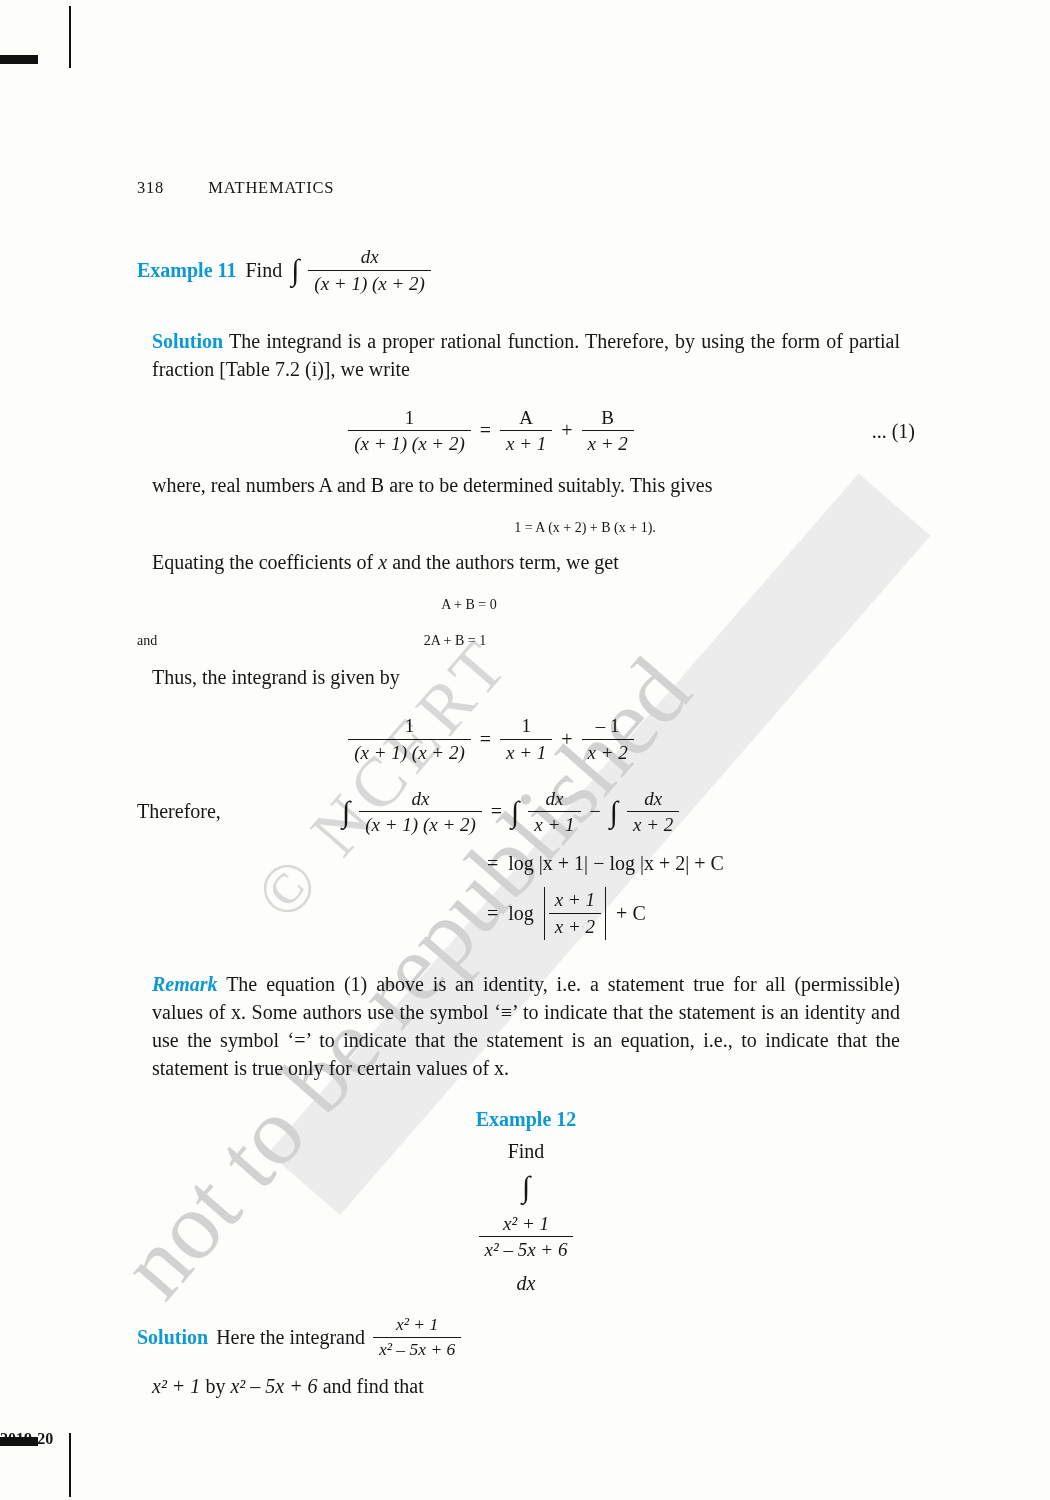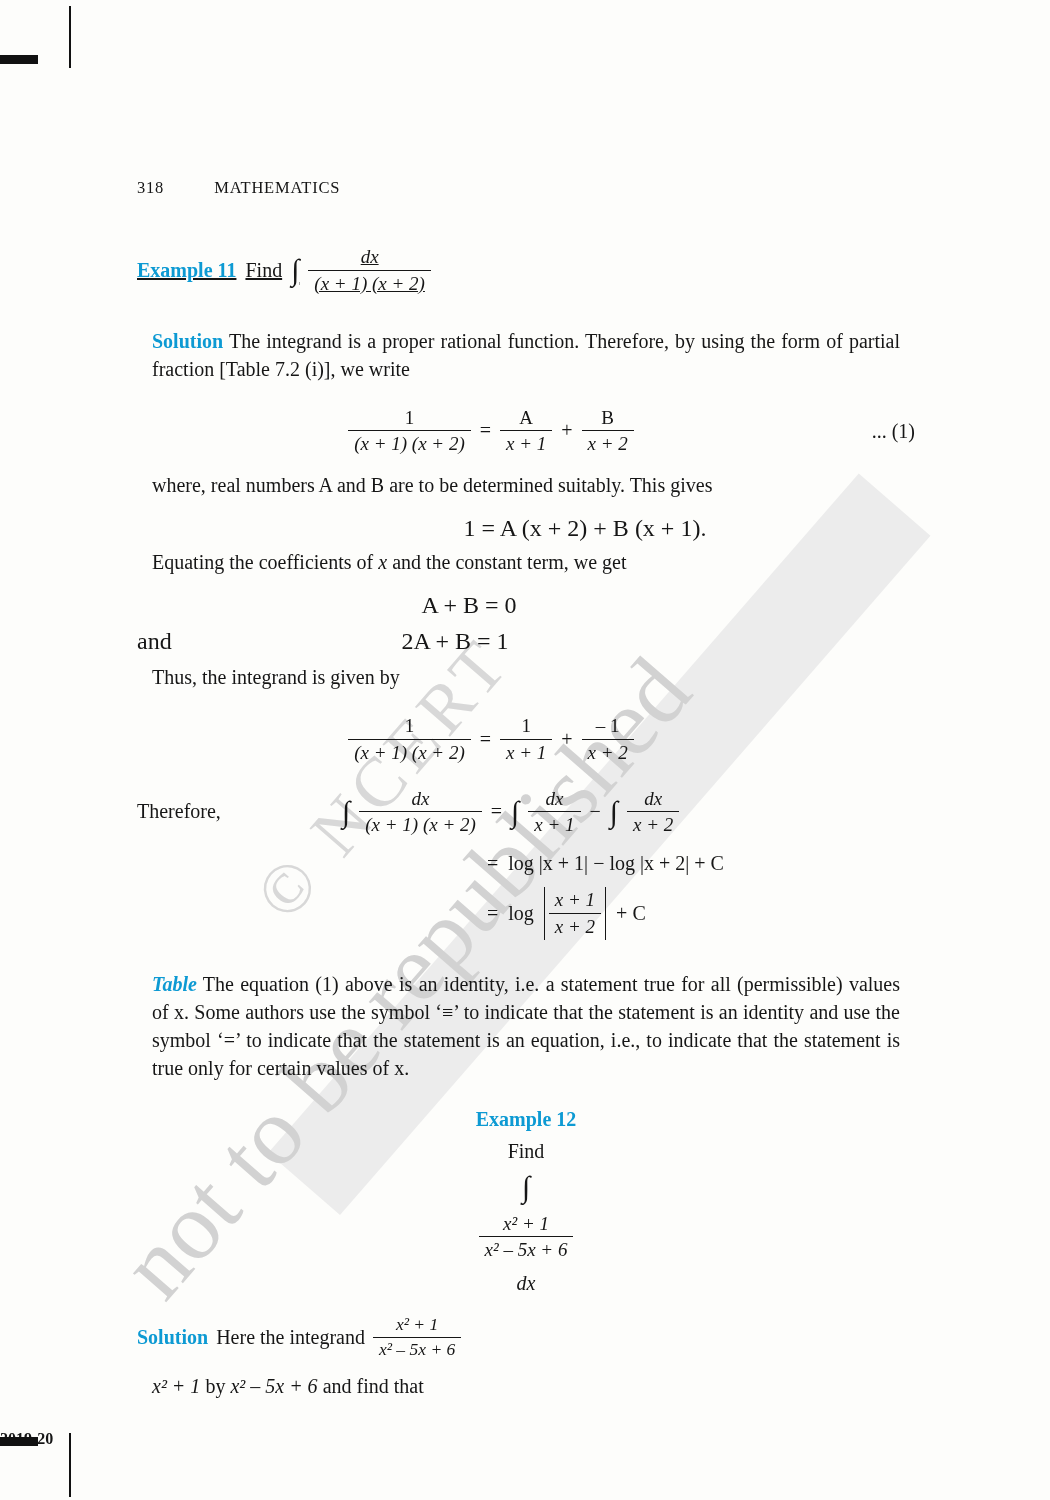--- a/index.html
+++ b/index.html
@@ -14,47 +14,47 @@
 
   
   .crop{position:absolute;background:#111;z-index:2;}
   .crop-v-top{left:69px;top:6px;width:2px;height:62px;}
   .crop-h-top{left:0;top:55px;width:38px;height:9px;}
   .crop-v-bot{left:69px;bottom:3px;width:2px;height:64px;}
   .crop-h-bot{left:0;bottom:54px;width:38px;height:9px;}
 
   .content{position:relative;z-index:1;padding:178px 135px 0 137px;font-size:20px;}
 
-  .header{display:flex;align-items:flex-start;font-size:16.5px;letter-spacing:0.8px;gap:6px;}
+  .header{display:flex;align-items:flex-start;font-size:16.5px;letter-spacing:0.8px;}
   .pagenum{margin-right:44px;}
 
   .blue{color:#0d9ad3;font-weight:bold;}
   .blue-italic{color:#0d9ad3;font-weight:bold;font-style:italic;}
   .mi{font-style:italic;}
   .para{font-size:20px;line-height:28px;text-align:justify;margin:15px;}
   .mt30{margin-top:30px;}
   .mt26{margin-top:26px;flex-direction:column;}
   .mt14{margin-top:14px;}
   .mt8{margin-top:8px;}
   .mt6{margin-top:6px;}
   .mt10{margin-top:10px;}
 
   .row{display:flex;align-items:center;gap:9px;font-size:20px;white-space:nowrap;}
-  .ex-row{margin-top:46px;text-decoration:underline;}
+  .ex-row{margin-top:46px;}
   .frac{display:inline-block;text-align:center;font-size:19px;line-height:1.25;vertical-align:middle;}
   .frac .num,.frac .den{display:block;padding:1px 6px;}
   .frac .den{border-top:1.4px solid #161616;}
   .frac.small{font-size:17.5px;}
   .int{font-size:30px;line-height:1;}
 
   .disp{position:relative;margin-top:22px;font-size:20px;text-align:center;}
   .eqwrap{display:inline-flex;align-items:center;gap:9px;transform:translateX(-35px);}
   .eq-tag{position:absolute;right:0;top:50%;transform:translateY(-50%);}
 
-  .ceq{font-size:24px;line-height:28px;text-align:center;}
+  .ceq{font-size:14px;line-height:28px;text-align:center;}
   .ceq .shift{display:inline-block;}
 
   .androw{position:relative;}
   .androw .word{position:absolute;left:0;top:0;}
 
   .therefore-row{margin-top:20px;align-items:center;}
   .lead{display:inline-block;width:196px;}
   .aligned{display:flex;align-items:center;gap:10px;margin-left:350px;font-size:20px;}
   .aligned.mt14{margin-top:14px;}
   .aligned.mt12{margin-top:12px;}
@@ -120,21 +120,21 @@
 
     <p class="para mt14">where, real numbers A and B are to be determined suitably. This gives</p>
 
     <div class="ceq mt6">
       <span class="shift" style="transform:translateX(59px);">1 = A (x + 2) + B (x + 1).</span>
     </div>
 
     <p class="para mt6">
       <span>Equating the coefficients of</span>
       <span class="mi">x</span>
-      <span>and the constant term, we get</span>
+      <span>and the authors term, we get</span>
     </p>
 
     <div class="ceq mt8">
       <span class="shift" style="transform:translateX(-57px);text-align:center;">A + B = 0</span>
     </div>
 
     <div class="ceq mt8 androw">
       <span class="word">and</span>
       <span class="shift" style="transform:translateX(-71px);">2A + B = 1</span>
     </div>
@@ -193,21 +193,21 @@
       <span class="absfrac">
         <span class="frac">
           <span class="num mi">x + 1</span>
           <span class="den mi">x + 2</span>
         </span>
       </span>
       <span>+ C</span>
     </div>
 
     <p class="para mt30">
-      <span class="blue-italic">Table</span>
+      <span class="blue-italic">Remark</span>
       <span>The equation (1) above is an identity, i.e. a statement true for all (permissible) values of x. Some authors use the symbol ‘≡’ to indicate that the statement is an identity and use the symbol ‘=’ to indicate that the statement is an equation, i.e., to indicate that the statement is true only for certain values of x.</span>
     </p>
 
     <div class="row mt26">
       <span class="blue">Example 12</span>
       <span>Find</span>
       <span class="int">∫</span>
       <span class="frac">
         <span class="num mi">x² + 1</span>
         <span class="den mi">x² – 5x + 6</span>

